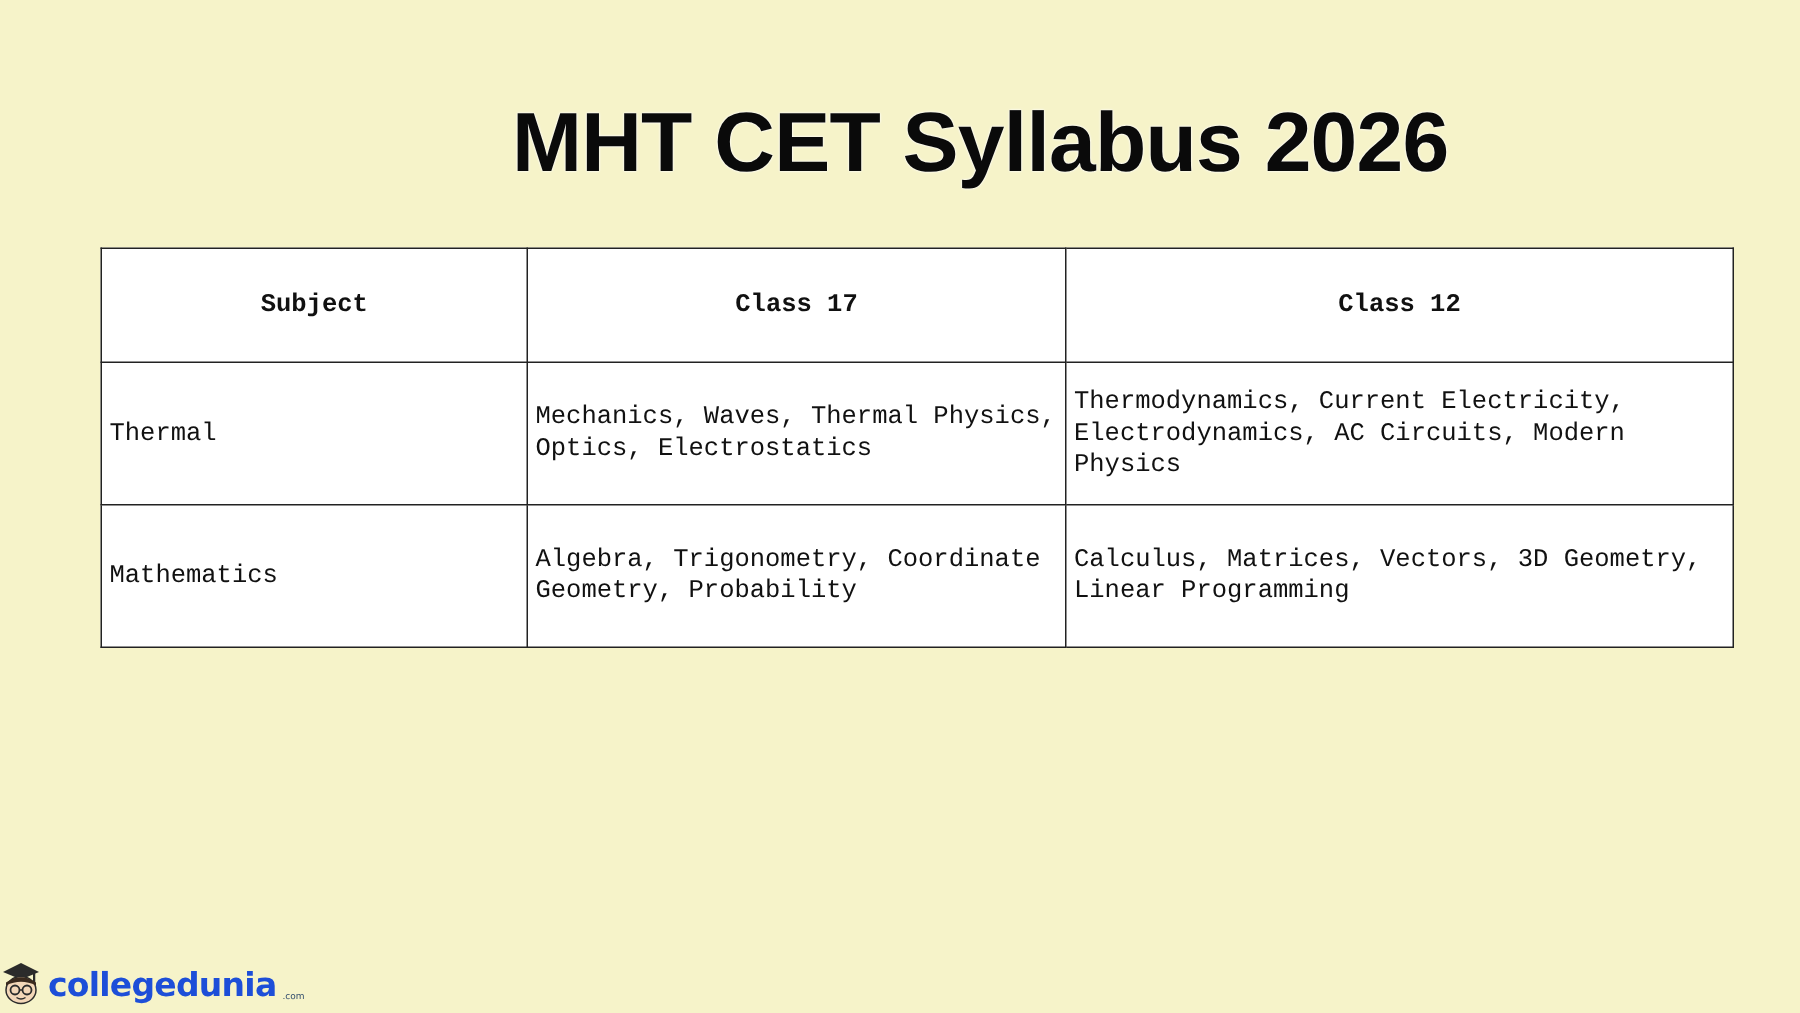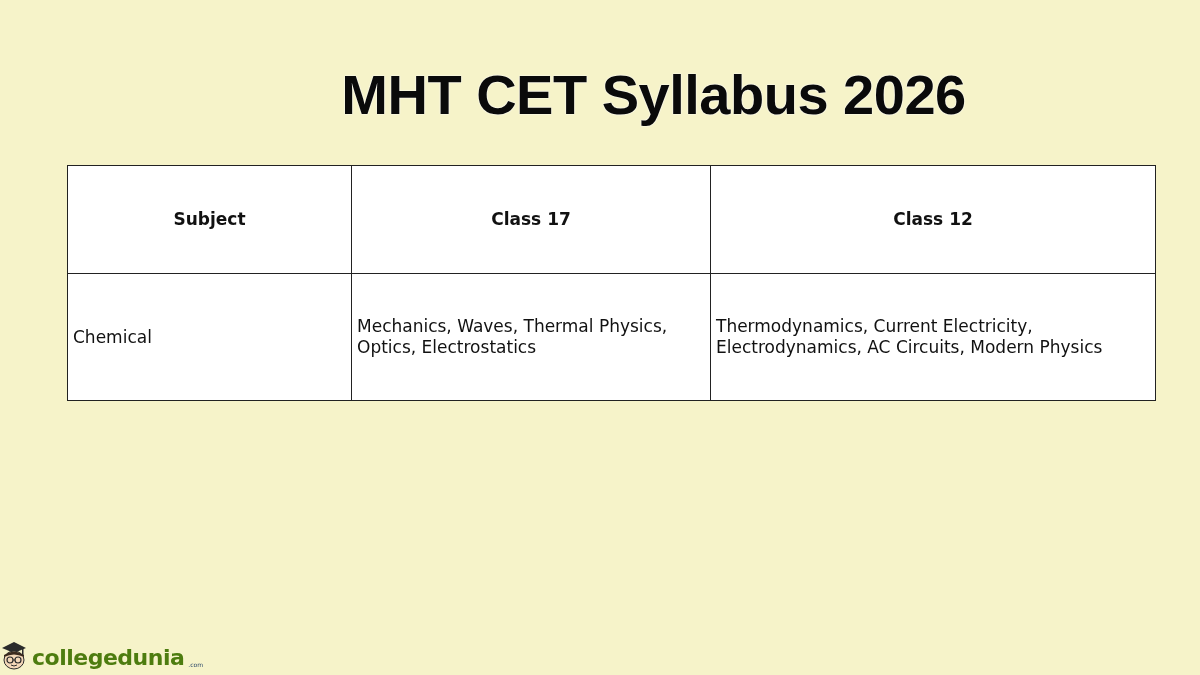--- a/index.html
+++ b/index.html
@@ -21,59 +21,65 @@
   }
   table.syllabus {
     position: absolute; left: 67px; top: 165px;
     width: 1089px; border-collapse: collapse;
     background: #ffffff;
   }
   table.syllabus td, table.syllabus th {
     border: 1.5px solid #222;
     font-size: 17px; line-height: 21px;
     vertical-align: middle;
-    padding: 16px 5px;
+    padding: 0 5px;
     text-align: left;
     font-weight: normal;
+    font-family: Liberation Mono, monospace;
   }
   table.syllabus th {
     height: 75px; text-align: center; font-weight: bold; font-size: 17px;
   }
   .c1 { width: 273px; }
   .c2 { width: 348px; }
   .c3 { width: 434px; }
   tr.r1 td, tr.r2 td, tr.r3 td { height: 94px; }
   tr.r4 td { height: 78px; }
   .logo {
     position: absolute; left: 0; top: 640px;
     display: flex; align-items: center; gap: 4px;
   }
   .logo-text {
     font-family: "DejaVu Sans", sans-serif;
-    font-size: 22px; font-weight: bold; color: #4d7c0f;
+    font-size: 22px; font-weight: bold; color: #1d4ed8;
     letter-spacing: -0.5px;
   }
   .logo-dot { font-size: 6px; color: #2f4a6b; align-self: flex-end; margin-bottom: 6px; }
 </style>
 </head>
 <body>
 
 <div class="title">MHT CET Syllabus 2026</div>
 
 <table class="syllabus">
   <tbody>
       <tr>
     <th class="c1">Subject</th>
     <th class="c2">Class 17</th>
     <th class="c3">Class 12</th>
   </tr>
   <tr class="r1">
-    <td>Chemical</td>
+    <td>Thermal</td>
     <td>Mechanics, Waves, Thermal Physics, Optics, Electrostatics</td>
     <td>Thermodynamics, Current Electricity, Electrodynamics, AC Circuits, Modern Physics</td>
+  </tr>
+  <tr class="r3">
+    <td>Mathematics</td>
+    <td>Algebra, Trigonometry, Coordinate Geometry, Probability</td>
+    <td>Calculus, Matrices, Vectors, 3D Geometry, Linear Programming</td>
   </tr>
 </tbody>
   </table>
 
 <div class="logo">
   <span>
     <svg width="28" height="30" viewBox="0 0 28 30">
       <polygon points="2,8 14,2 26,8 14,13" fill="#2b2b2b"></polygon>
       <rect x="22" y="8" width="1.5" height="7" fill="#2b2b2b"></rect>
       <ellipse cx="14" cy="20" rx="10" ry="9" fill="#f3d7b8" stroke="#2b2b2b" stroke-width="1"></ellipse>

